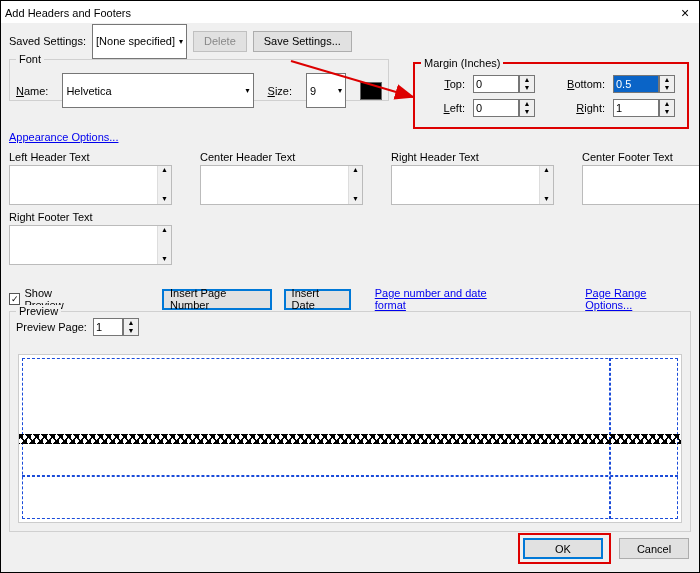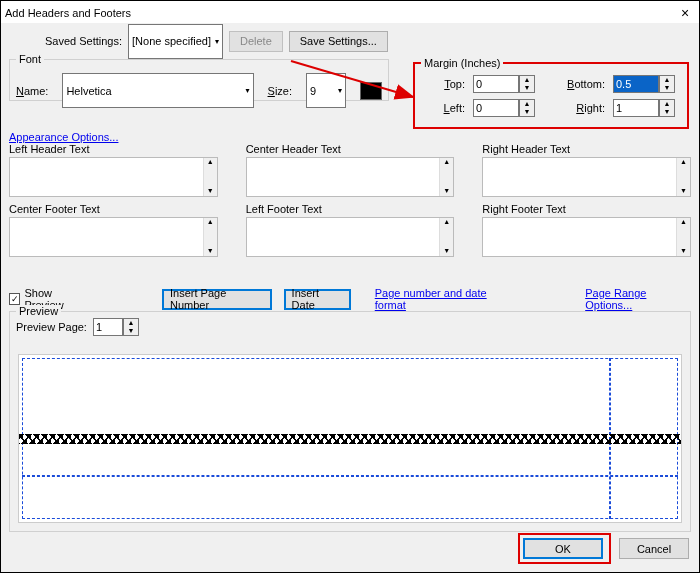--- a/index.html
+++ b/index.html
@@ -2,21 +2,21 @@
 <html><head>
 <meta charset="utf-8">
 <style>
   * { box-sizing: border-box; font-family: Tahoma, Arial, sans-serif; font-size: 11px; }
   body { margin: 0; background: #fff; width: 700px; height: 573px; position: relative; overflow: hidden; border: 1px solid #000; }
   .titlebar { height: 22px; border-bottom: 1px solid #888; display: flex; align-items: center; padding: 12px 4px; }
   .titlebar .title { flex: 1; }
   .titlebar .close { width: 20px; text-align: center; font-size: 14px; cursor: pointer; }
   .content { background: #f0f0f0; position: absolute; top: 22px; bottom: 0; left: 0; right: 0; padding: 6px 8px 8px; }
 
-  .row1 { display: flex; align-items: center; gap: 6px; height: 24px; margin-left: 36px; }
+  .row1 { display: flex; align-items: center; gap: 6px; height: 24px; }
   .combo { border: 1px solid #767676; background: #fff; padding: 1px 3px; height: 35px; display: inline-flex; align-items: center; }
   .combo .arrow { margin-left: 4px; font-size: 8px; }
   .btn { border: 1px solid #adadad; background: #e1e1e1; padding: 2px 10px; height: 21px; cursor: pointer; display: inline-flex; align-items: center; }
   .btn.disabled { color: #888; border-color: #c0c0c0; }
   .btn.blue { border: 2px solid #0078d7; background: #e1e1e1; padding: 1px 6px; }
   .btn.default { border: 2px solid #0078d7; background: #e1e1e1; }
 
   fieldset { border: 1px solid #d0d0d0; margin: 0; padding: 4px 6px; }
   fieldset legend { padding: 0 3px; color: #000; }
 
@@ -33,21 +33,21 @@
   .spin { display: flex; }
   .spin input { width: 46px; height: 18px; border: 1px solid #767676; padding: 1px 2px; }
   .spin input.sel { background: #0a64c7; color: #fff; }
   .spin .btns { display: flex; flex-direction: column; border: 1px solid #767676; }
   .spin .btns div { width: 14px; height: 8px; background: #efefef; font-size: 7px; line-height: 7px; text-align: center; cursor: pointer; }
   .lbl-r { text-align: right; }
   .underline-key { text-decoration: underline; }
 
   .arrow-svg { position: absolute; left: 286px; top: 34px; pointer-events:none; }
 
-  .headers-grid { position: absolute; left: 8px; top: 120px; right: 8px; display: grid; grid-template-columns: 1fr 1fr 1fr; gap: 6px 28px; }
+  .headers-grid { position: absolute; left: 8px; top: 128px; right: 8px; display: grid; grid-template-columns: 1fr 1fr 1fr 1fr 1fr; gap: 6px 28px; }
   .hf-label { margin-bottom: 2px; display: block; }
   .ta-wrap { display: flex; border: 1px solid #bbb; background: #fff; height: 40px; }
   .ta-wrap textarea { flex: 1; border: none; resize: none; padding: 1px 2px; outline: none; }
   .ta-wrap .sb { width: 14px; display: flex; flex-direction: column; justify-content: space-between; background: #f0f0f0; border-left: 1px solid #ddd; }
   .ta-wrap .sb div { height: 9px; text-align: center; font-size: 7px; line-height: 8px; cursor: pointer; }
 
   .optrow { position: absolute; left: 8px; top: 264px; right: 8px; display: flex; align-items: center; gap: 12px; }
   .optrow .spacer { flex: 1; }
   .checkbox { display: flex; align-items: center; gap: 4px; }
   .checkbox .box { width: 12px; height: 12px; border: 1px solid #555; background: #fff; display: flex; align-items: center; justify-content: center; font-size: 9px; line-height: 9px; }

